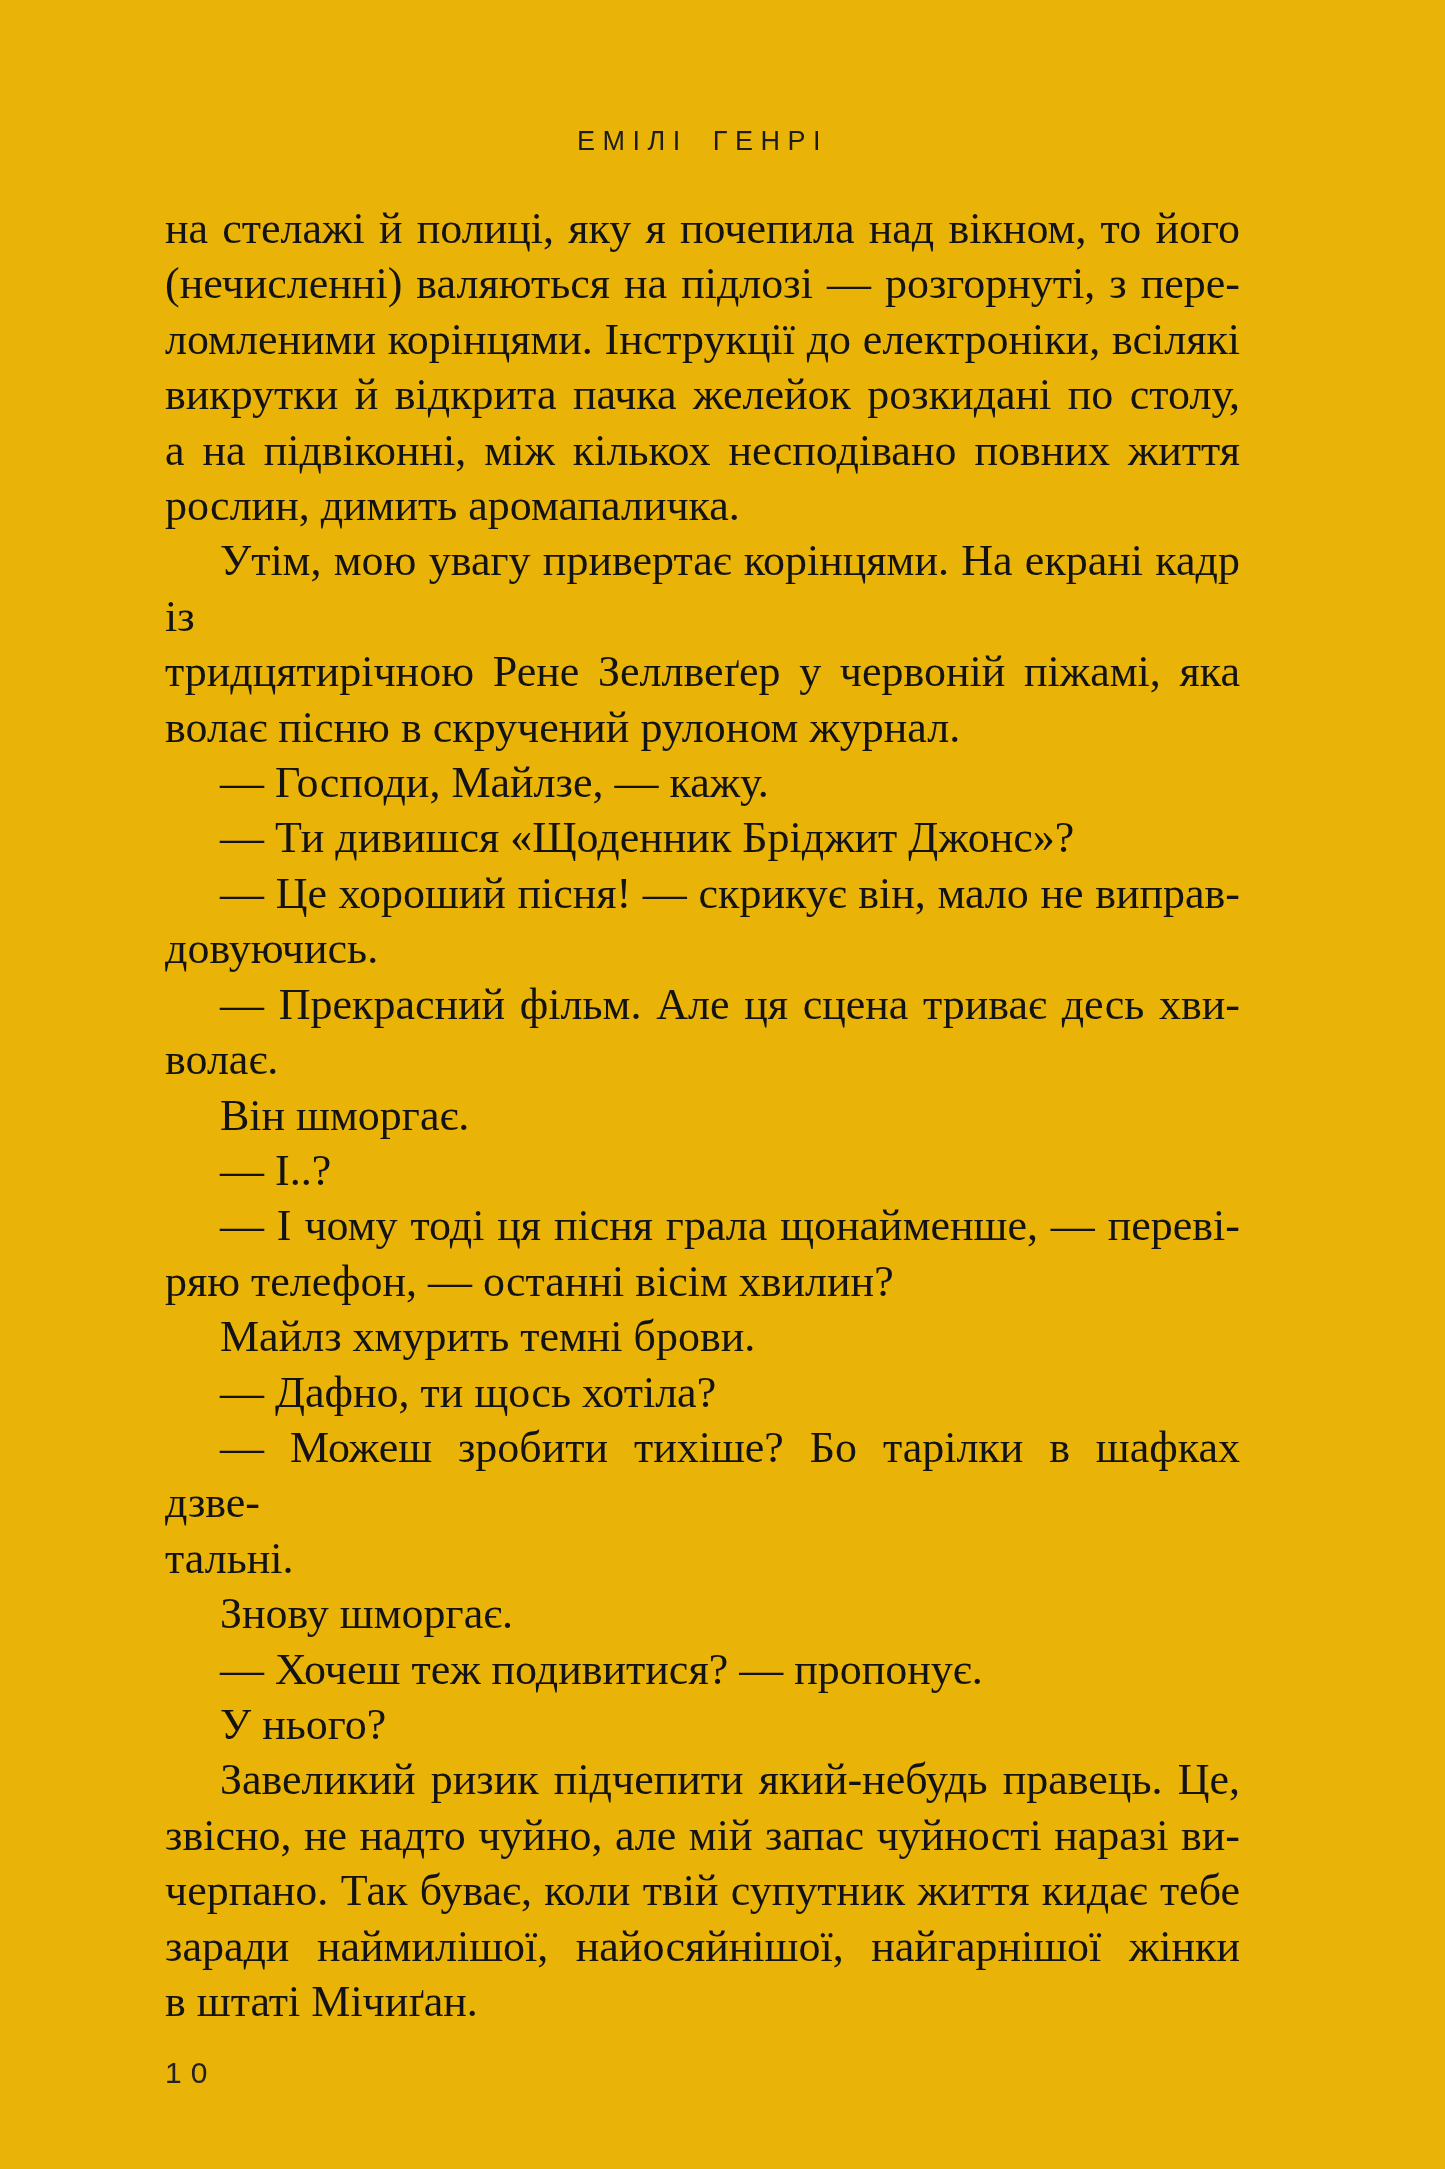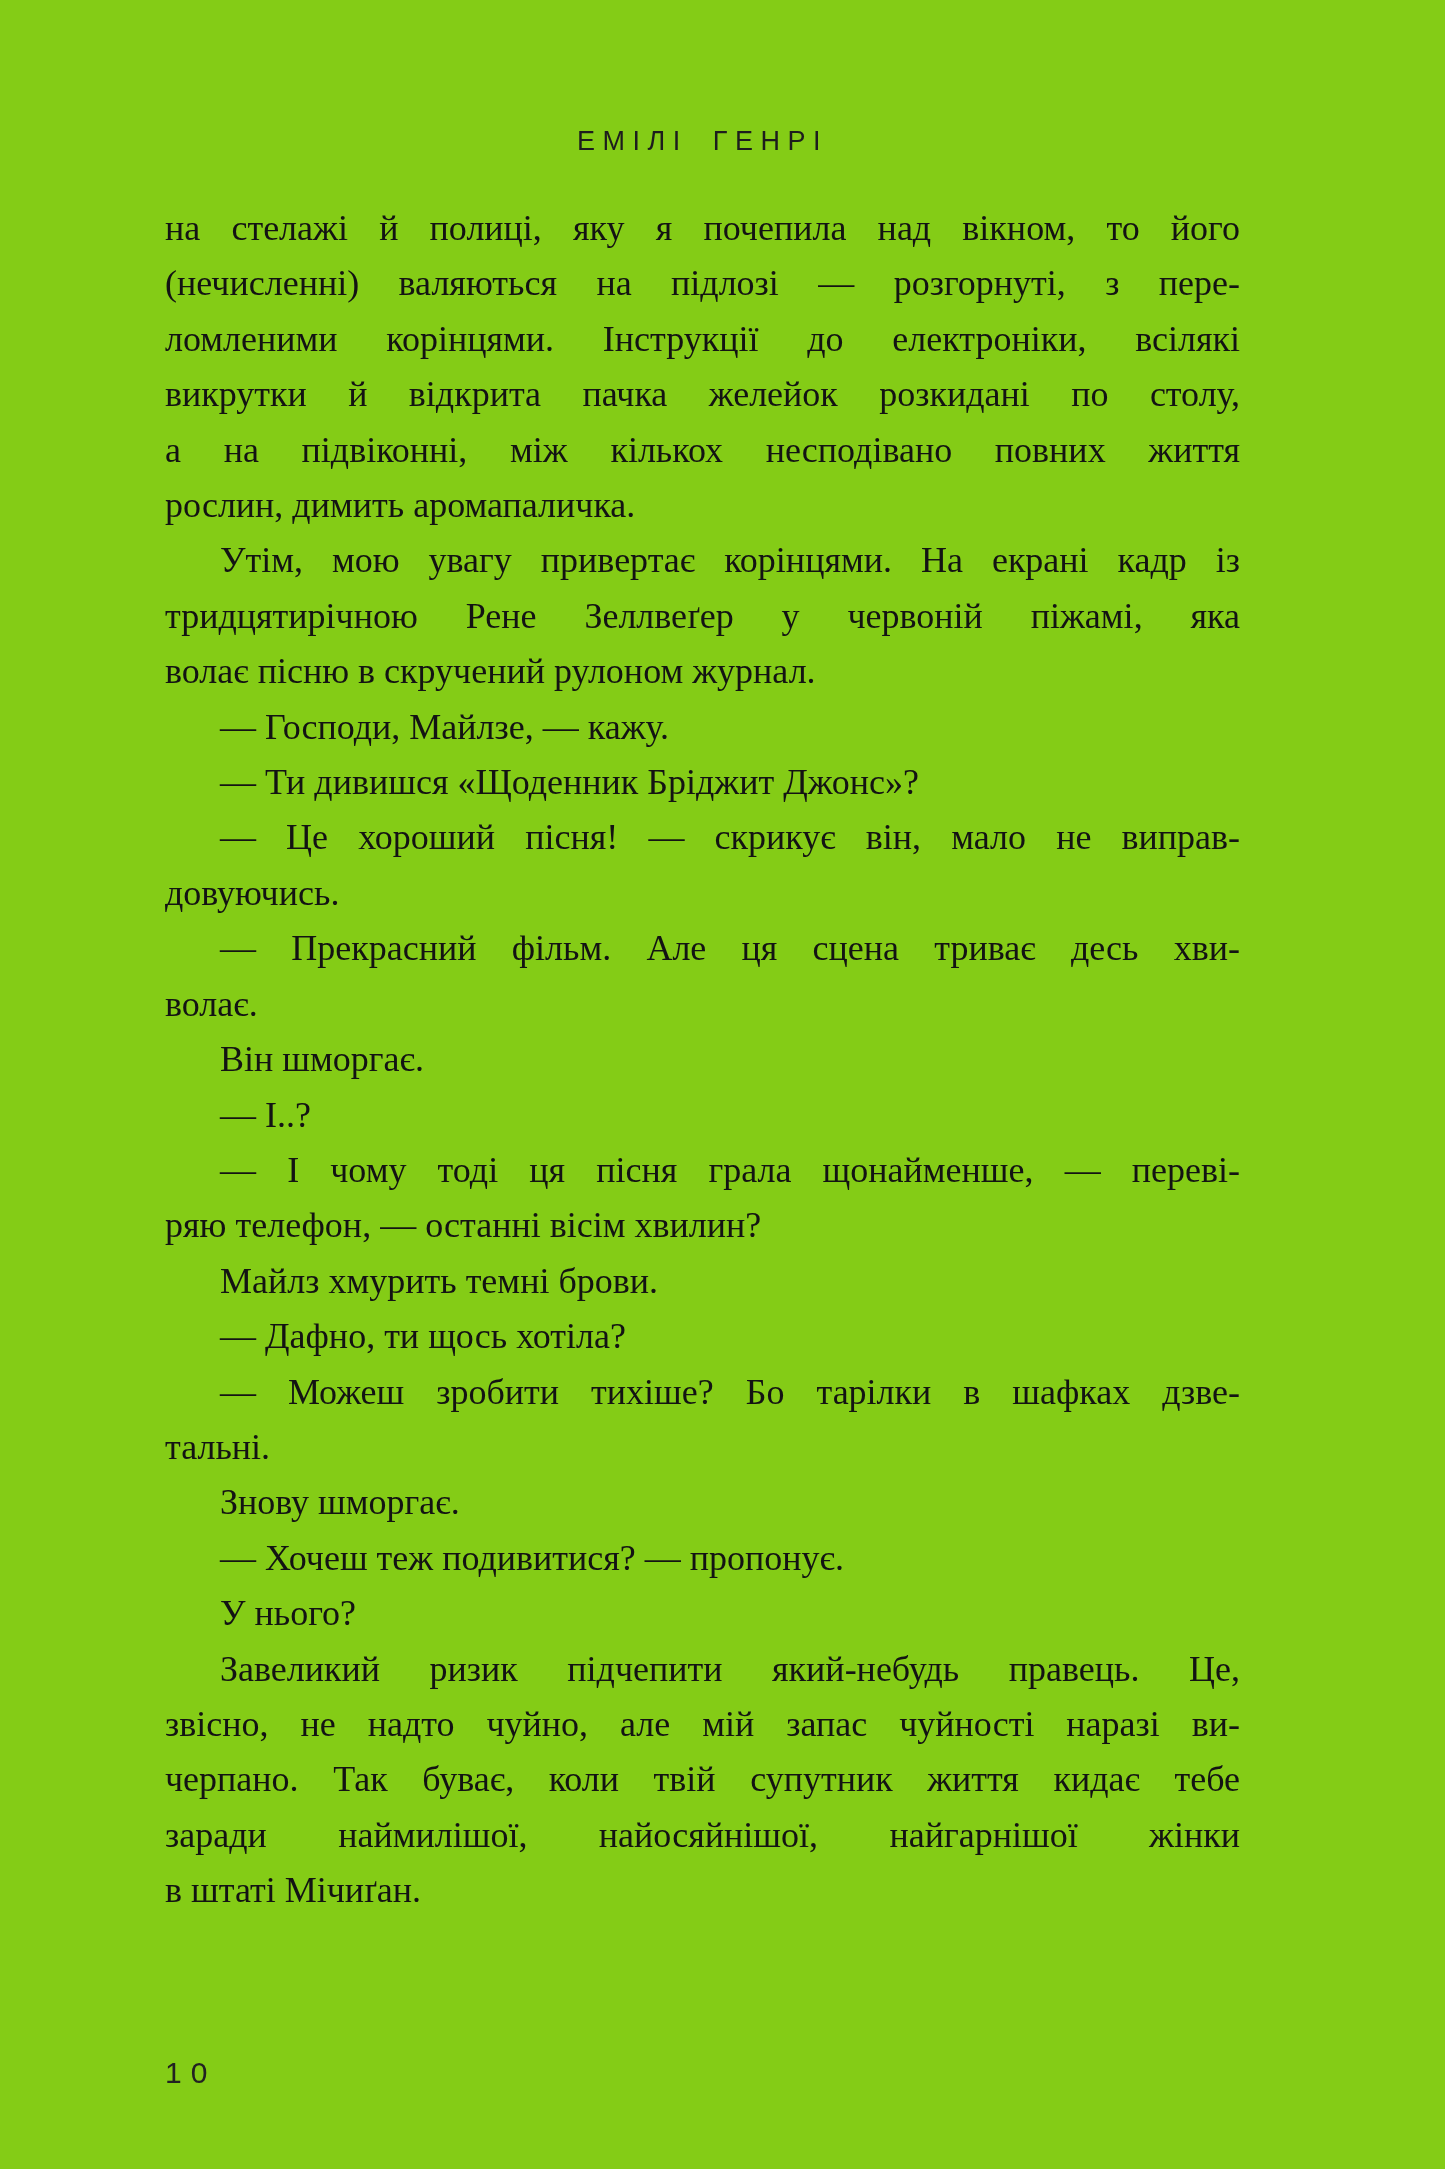--- a/index.html
+++ b/index.html
@@ -11,41 +11,41 @@
     height: 2169px;
     background: #ffffff;
     position: relative;
     font-family: "Liberation Serif", serif;
     color: #151515;
     overflow: hidden;
   }
   .page {
     position: absolute;
     inset: 0;
-    background: #84cc16;
+    background: #eab308;
   }
   .running-head {
     position: absolute;
     top: 126px;
     left: 165px;
     width: 1075px;
     text-align: center;
     font-family: "Liberation Sans", sans-serif;
     font-size: 27px;
     font-weight: 400;
     letter-spacing: 7.5px;
     word-spacing: 10px;
     color: #1d1d1d;
   }
   .body-text {
     position: absolute;
     top: 201px;
     left: 165px;
     width: 1075px;
-    font-size: 36px;
+    font-size: 44px;
     line-height: 55.4px;
     color: #131313;
   }
   .line {
     text-align: left;
     white-space: normal;
   }
   .line.just {
     text-align: justify;
     text-align-last: justify;

